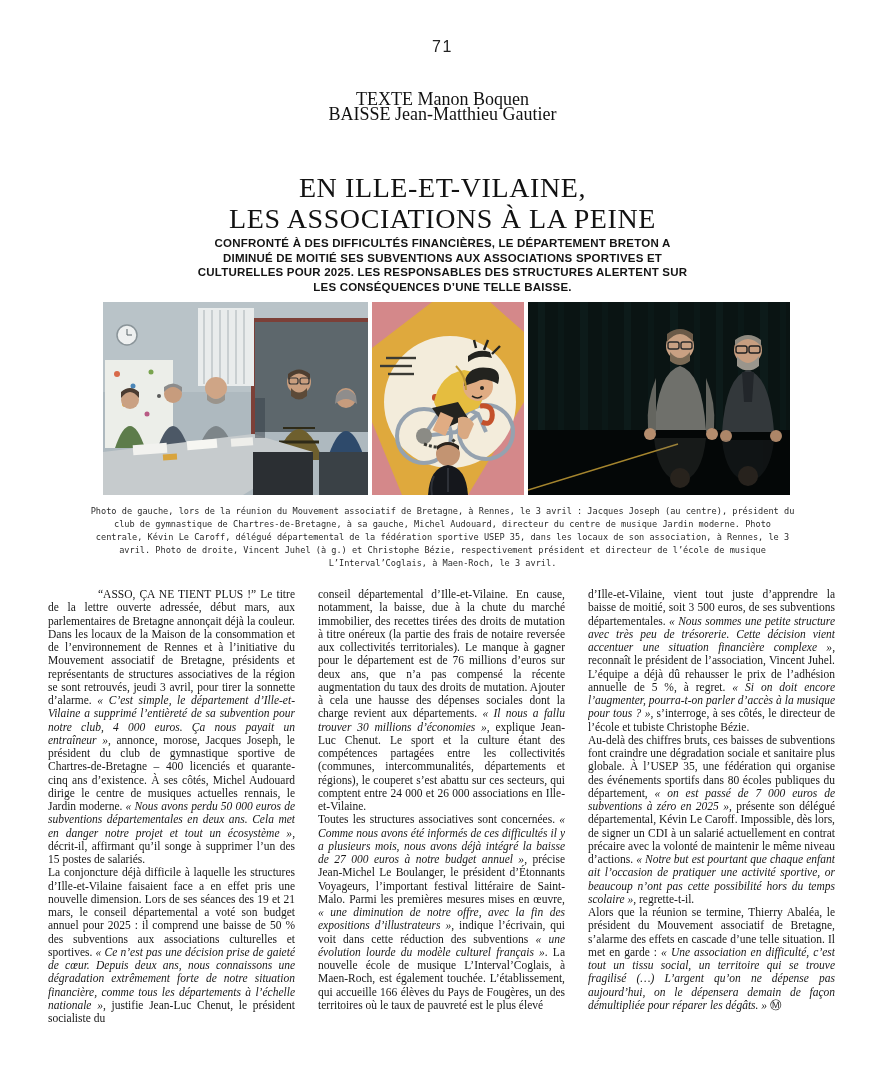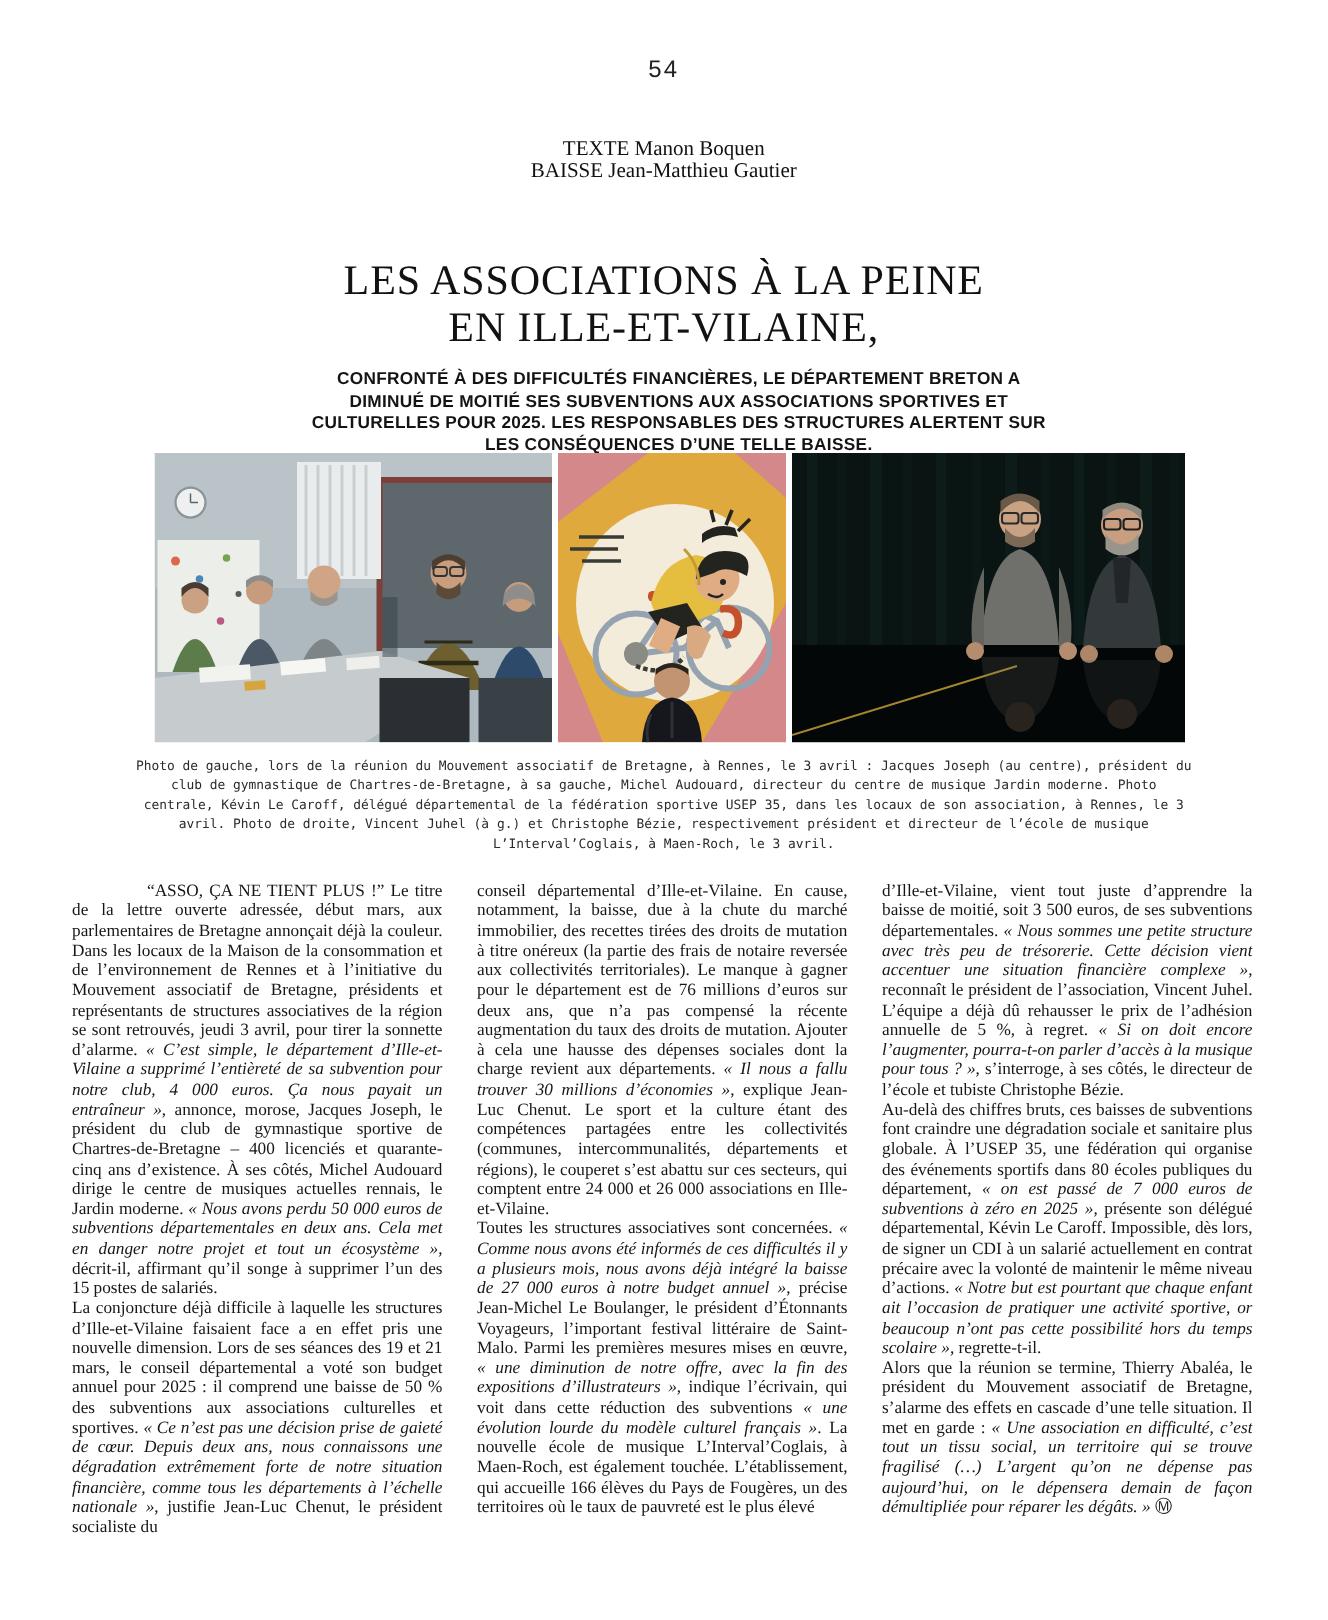--- a/index.html
+++ b/index.html
@@ -1,26 +1,26 @@
 <!DOCTYPE html>
 <html lang="fr"><head>
 <meta charset="utf-8">
 <style>
   html,body{margin:0;padding:0;background:#e8e8e8;}
   .page{position:relative;width:885px;height:1080px;margin:0 auto;background:#ffffff;
         font-family:"Liberation Serif", serif;color:#1a1a1a;overflow:hidden;}
   .folio{position:absolute;top:38px;left:0;width:100%;text-align:center;
          font-family:"Liberation Sans", sans-serif;font-size:16px;letter-spacing:1.5px;color:#222;}
   .credits{position:absolute;top:92px;left:0;width:100%;text-align:center;
-           font-size:14px;line-height:15px;color:#111;}
+           font-size:18px;line-height:15px;color:#111;}
   .title{position:absolute;top:172px;left:0;width:100%;text-align:center;
          font-size:28px;line-height:31px;font-weight:400;letter-spacing:.6px;margin:0;color:#121212;}
   .standfirst{position:absolute;top:236px;left:50%;transform:translateX(-50%);width:505px;
               text-align:center;font-family:"Liberation Sans", sans-serif;font-weight:700;
-              font-size:11.5px;line-height:14.6px;letter-spacing:.2px;color:#141414;margin:10px;}
+              font-size:11.5px;line-height:14.6px;letter-spacing:.2px;color:#141414;margin:0;}
   .photos{position:absolute;top:302px;left:103px;width:687px;height:193px;display:flex;gap:4px;}
   .photos figure{margin:0;height:193px;overflow:hidden;}
   .photo-left{width:265px;}
   .photo-center{width:152px;}
   .photo-right{width:262px;}
   .photos svg{display:block;width:100%;height:100%;}
   .caption{position:absolute;top:505px;left:50%;transform:translateX(-50%);width:705px;
            text-align:center;font-family:"DejaVu Sans Mono", monospace;
            font-size:8.6px;line-height:13px;color:#2b2b2b;margin:0;}
   .columns{position:absolute;top:588px;left:48px;width:789px;height:468px;
@@ -29,30 +29,30 @@
        font-size:11.5px;line-height:13.25px;hyphens:auto;-webkit-hyphens:auto;color:#161616;}
   .col p{margin:0;}
   .col p.indent{text-indent:50px;}
   .it{font-style:italic;}
 </style>
 </head>
 <body>
 
 <div class="page">
 
-  <div class="folio">54</div>
+  <div class="folio">71</div>
 
   <div class="credits">
     <div>TEXTE Manon Boquen</div>
     <div>BAISSE Jean-Matthieu Gautier</div>
   </div>
 
   <h1 class="title">
+    <span style="display:block">EN ILLE-ET-VILAINE,</span>
     <span style="display:block">LES ASSOCIATIONS À LA PEINE</span>
-    <span style="display:block">EN ILLE-ET-VILAINE,</span>
   </h1>
 
   <p class="standfirst">CONFRONTÉ À DES DIFFICULTÉS FINANCIÈRES, LE DÉPARTEMENT BRETON A DIMINUÉ DE MOITIÉ SES SUBVENTIONS AUX ASSOCIATIONS SPORTIVES ET CULTURELLES POUR 2025. LES RESPONSABLES DES STRUCTURES ALERTENT SUR LES CONSÉQUENCES D’UNE TELLE BAISSE.</p>
 
   <div class="photos">
 
     <figure class="photo-left" role="img" aria-label="Réunion du Mouvement associatif de Bretagne à Rennes : cinq personnes assises autour d’une table">
       <svg viewBox="0 0 265 193" preserveAspectRatio="none">
         <rect width="265" height="193" fill="#aeb9bf"></rect>
         <rect width="265" height="90" fill="#b9c3c8"></rect>

